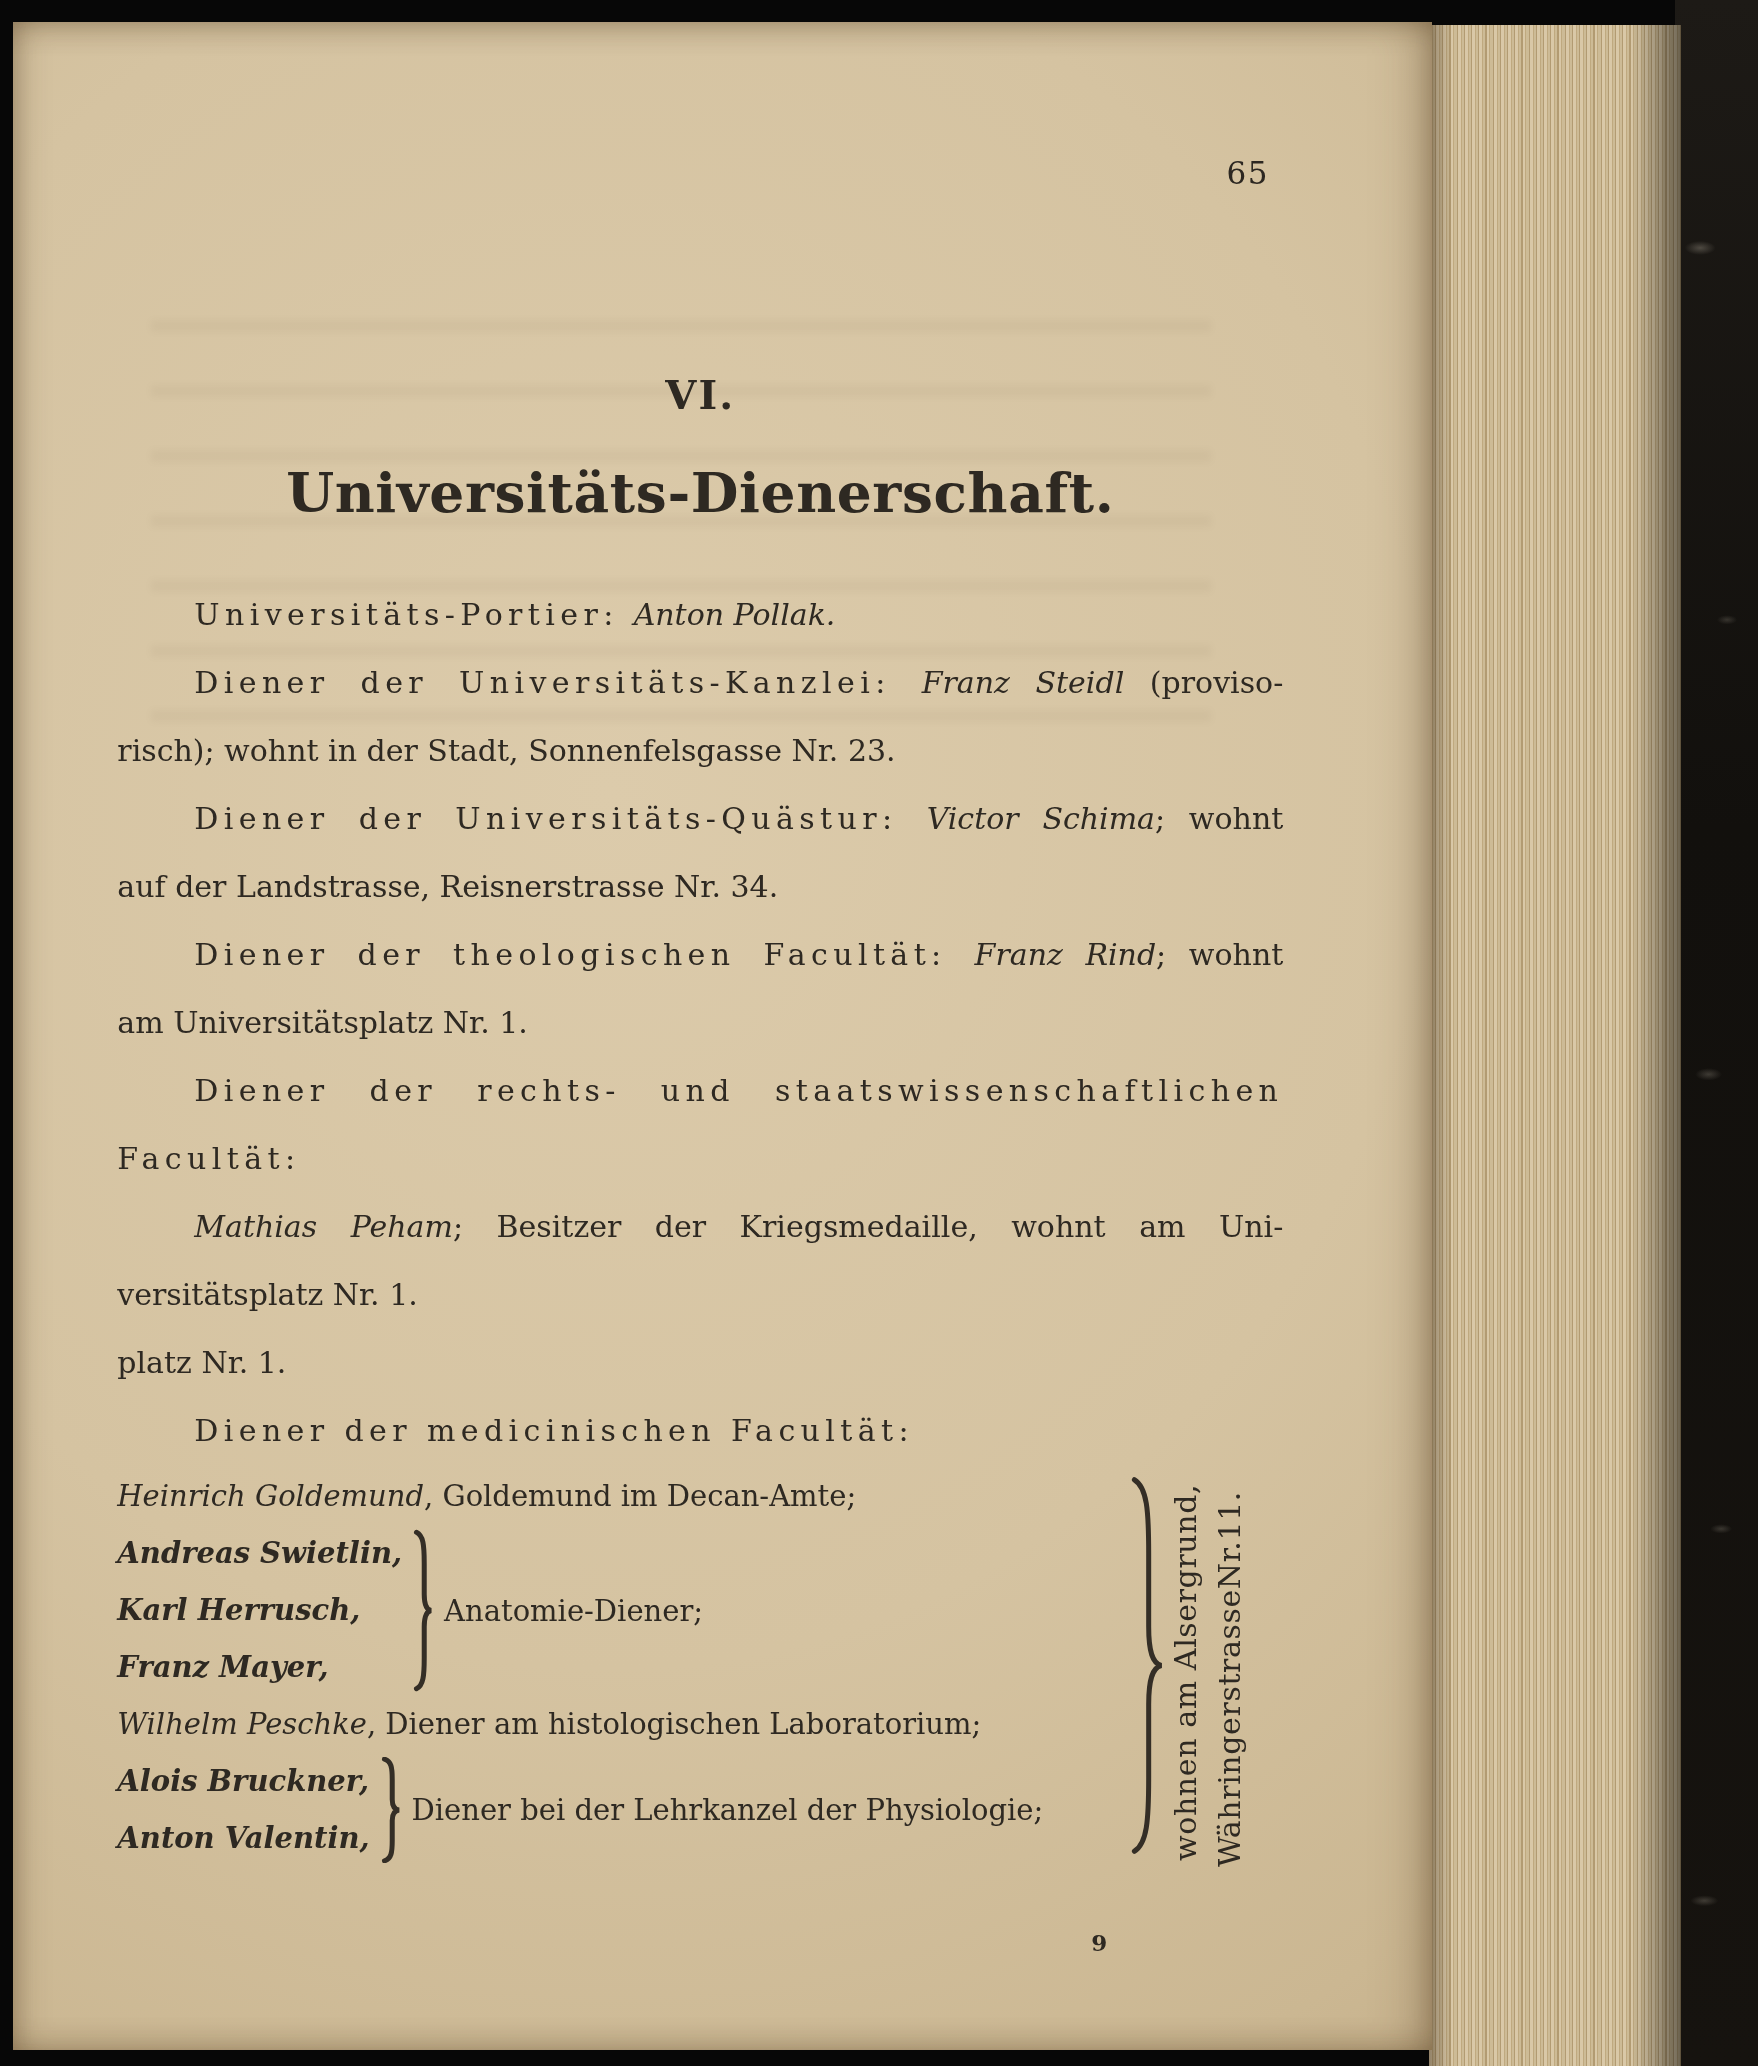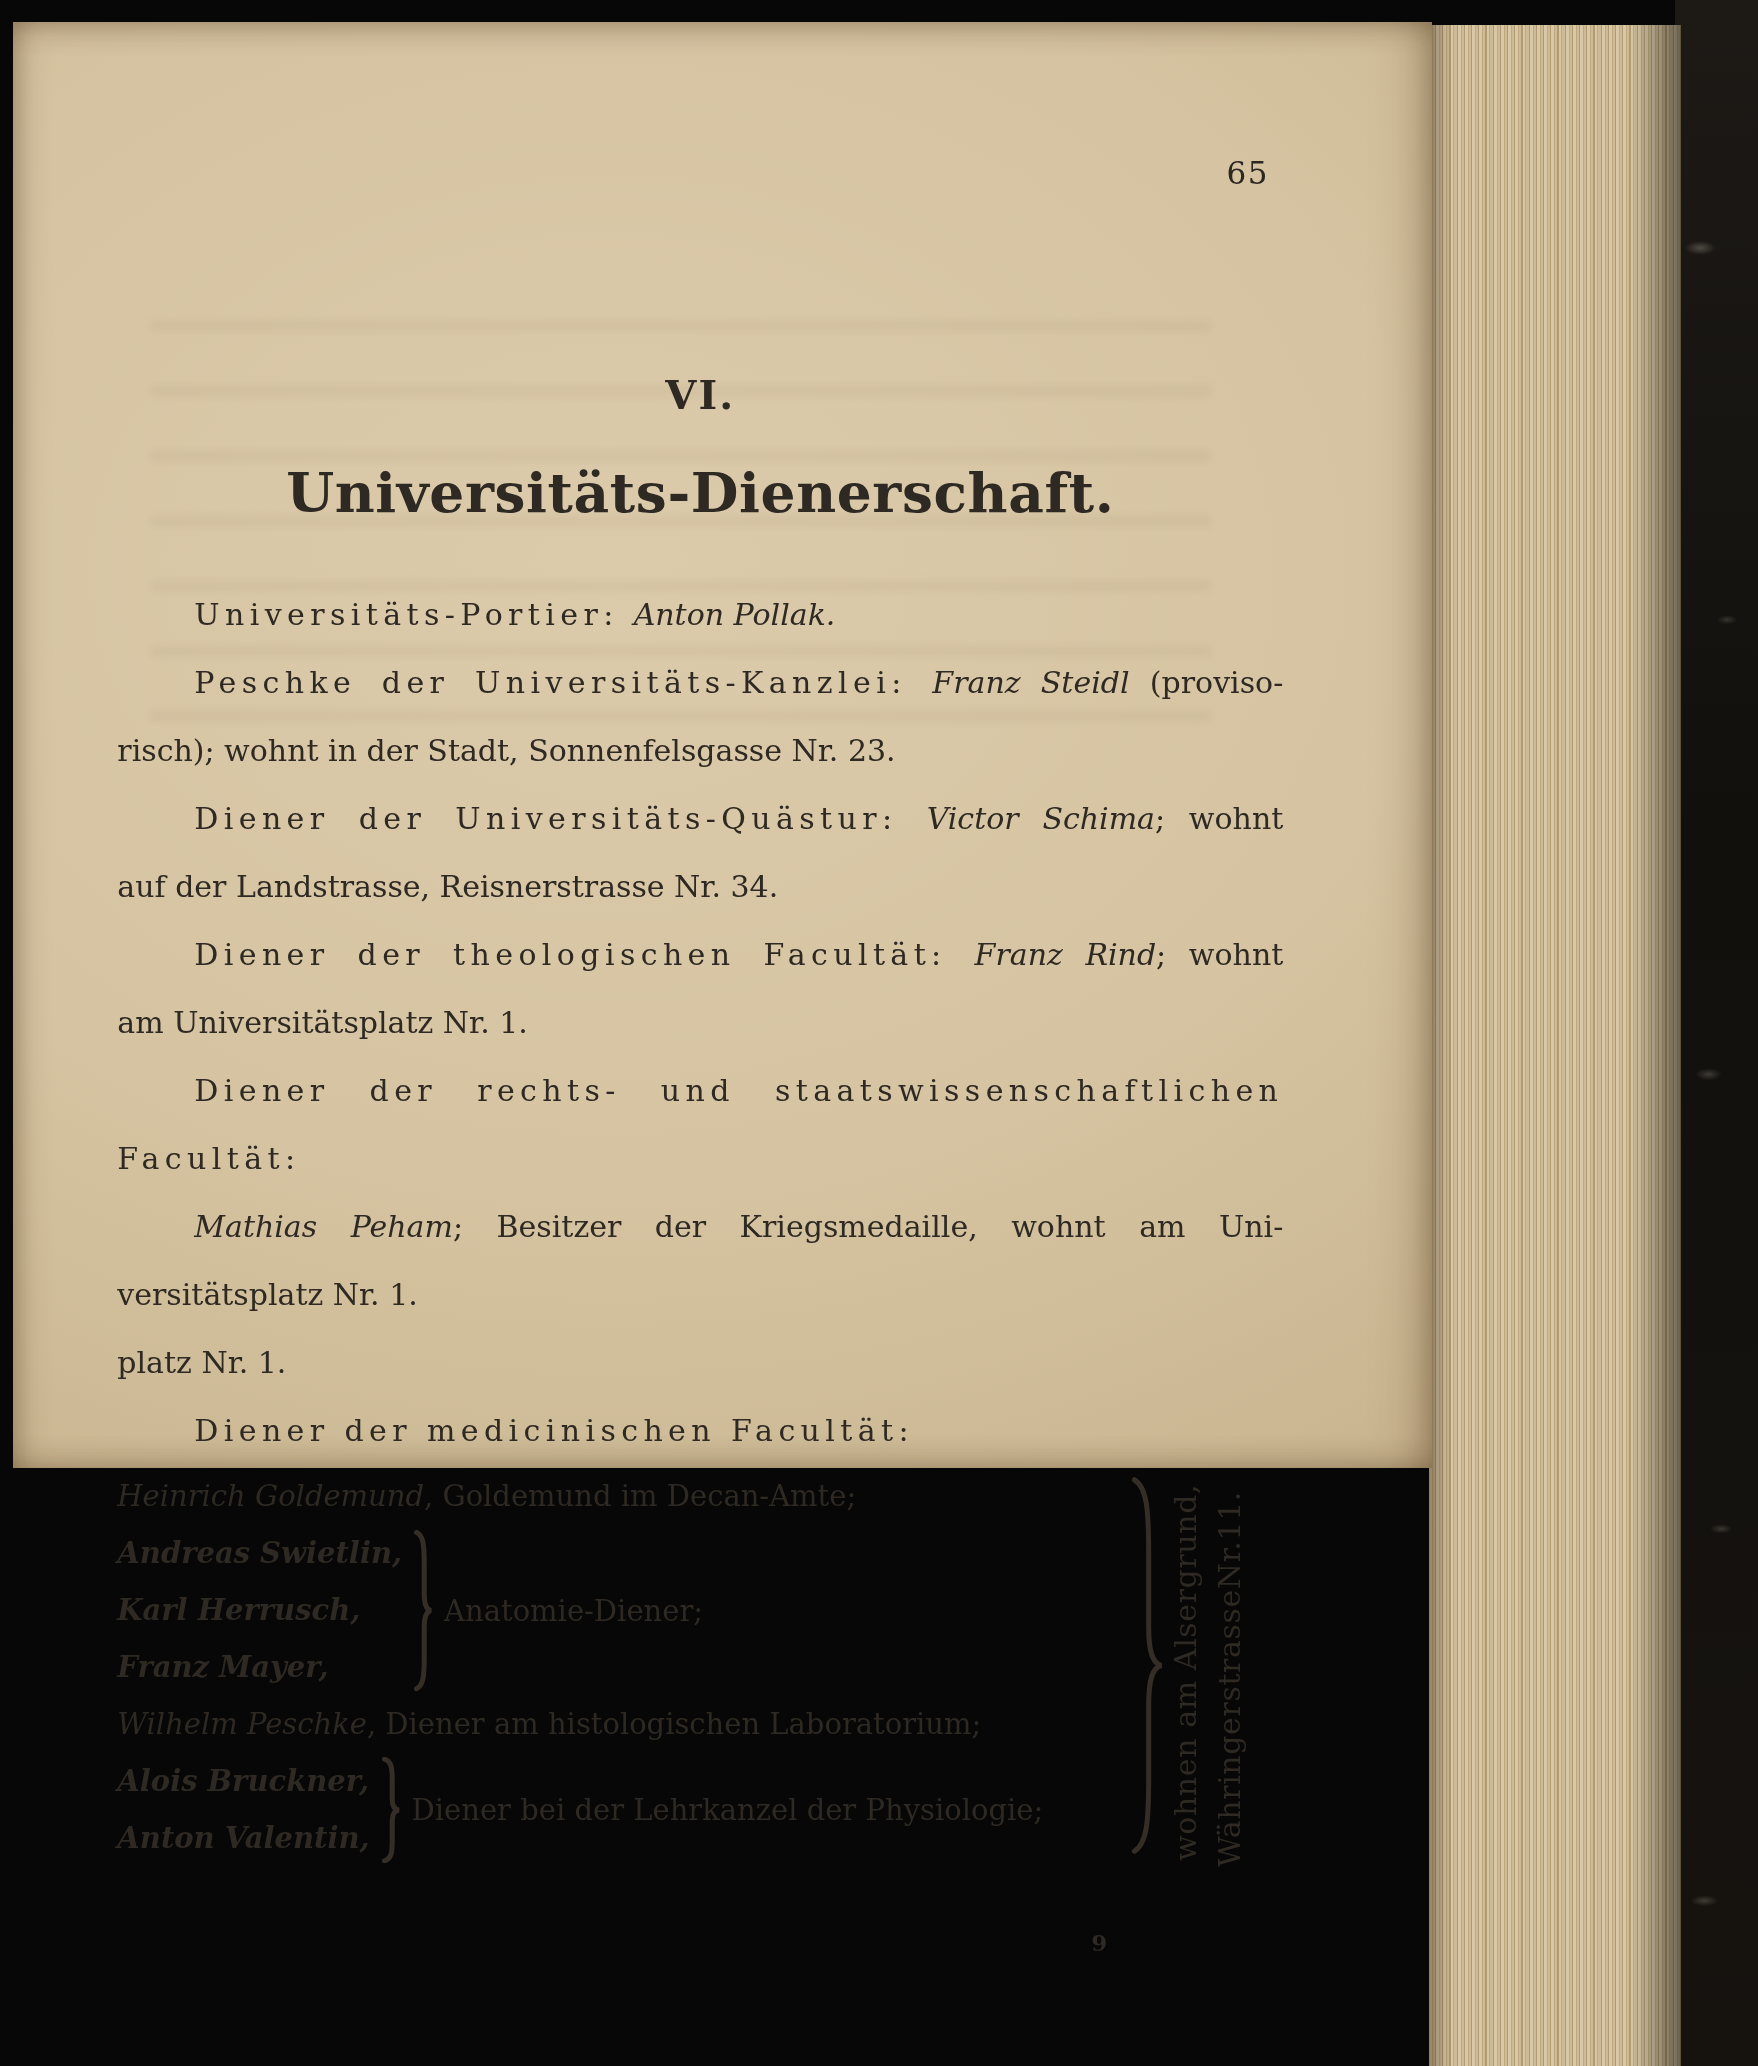--- a/index.html
+++ b/index.html
@@ -23,21 +23,21 @@
   }
   
   .stack {
     position:absolute; left:1429px; top:25.4px; width:252px; height:2041px;
     background:
       linear-gradient(90deg, rgba(40,25,10,0.40), rgba(0,0,0,0) 23px, rgba(0,0,0,0) 80%, rgba(0,0,0,0.48)),
       repeating-linear-gradient(90deg, #d9c8a7 0 2.8px, #bfa97f 2.8px 3.9px, #cdbb96 3.9px 6px, #b29b72 6px 7.2px);
   }
   
   .paper {
-    position:absolute; left:13.3px; top:22px; width:1419px; height:1446px;
+    position:absolute; left:13.3px; top:22px; width:1419px; height:2028px;
     background: radial-gradient(120% 90% at 42% 38%, #dccbab 0%, #d5c3a1 48%, #cbb792 78%, #bfa883 100%);
     box-shadow:
       inset 14.4px 0 33px -11px rgba(70,45,20,0.35),
       inset -33px 0 50px -28px rgba(90,65,35,0.50),
       inset 0 16.6px 33px -16.6px rgba(70,45,20,0.30),
       inset 0 -16.6px 33px -16.6px rgba(70,45,20,0.22);
   }
   
   .bleed {
     position:absolute; left:138px; top:298px; width:1060px; height:442px;
@@ -90,21 +90,21 @@
 
     <div class="content">
       <div class="chap">VI.</div>
       <div class="title">Universitäts-Dienerschaft.</div>
 
       <div class="paras">
           <div class="para">
             <div class="line ind"><span class="seg sperr">Universitäts-Portier: </span><span class="seg it">Anton Pollak.</span></div>
           </div>
           <div class="para">
-            <div class="line just ind"><span class="seg sperr">Peschke der Universitäts-Kanzlei: </span><span class="seg it">Franz Steidl</span><span class="seg rm"> (proviso-</span></div>
+            <div class="line just ind"><span class="seg sperr">Diener der Universitäts-Kanzlei: </span><span class="seg it">Franz Steidl</span><span class="seg rm"> (proviso-</span></div>
             <div class="line"><span class="seg rm">risch); wohnt in der Stadt, Sonnenfelsgasse Nr. 23.</span></div>
           </div>
           <div class="para">
             <div class="line just ind"><span class="seg sperr">Diener der Universitäts-Quästur: </span><span class="seg it">Victor Schima</span><span class="seg rm">; wohnt</span></div>
             <div class="line"><span class="seg rm">auf der Landstrasse, Reisnerstrasse Nr. 34.</span></div>
           </div>
           <div class="para">
             <div class="line just ind"><span class="seg sperr">Diener der theologischen Facultät: </span><span class="seg it">Franz Rind</span><span class="seg rm">; wohnt</span></div>
             <div class="line"><span class="seg rm">am Universitätsplatz Nr. 1.</span></div>
           </div>

